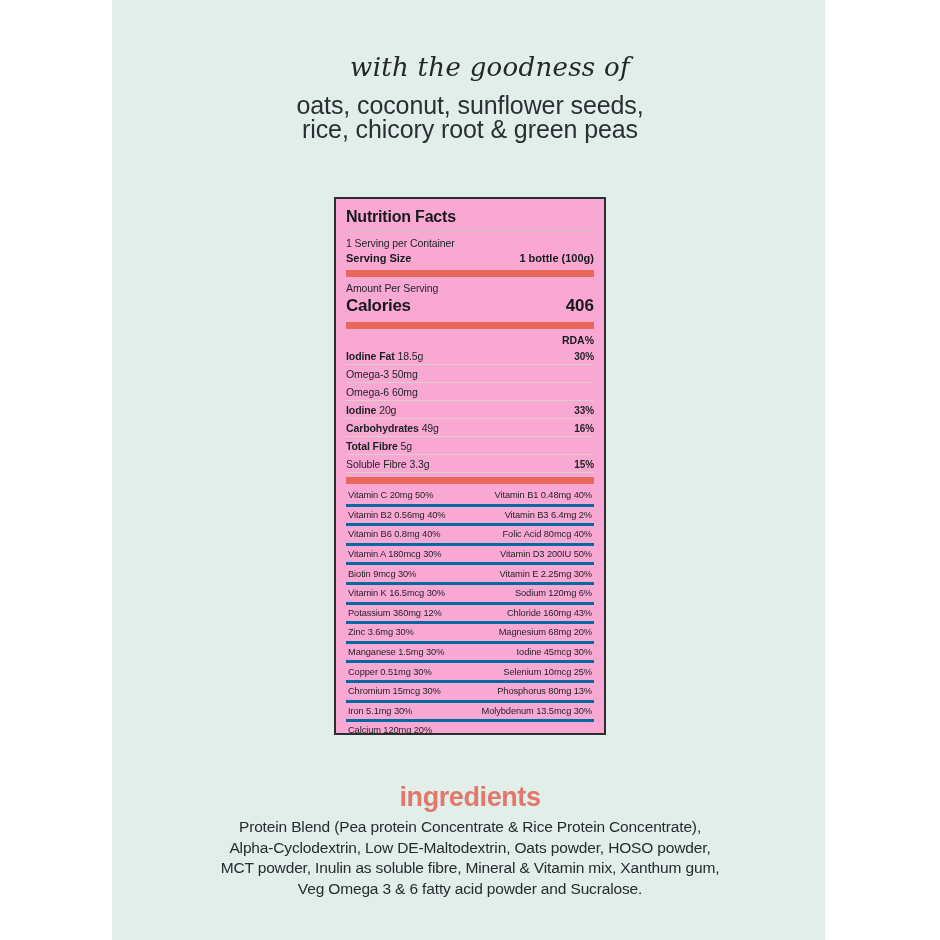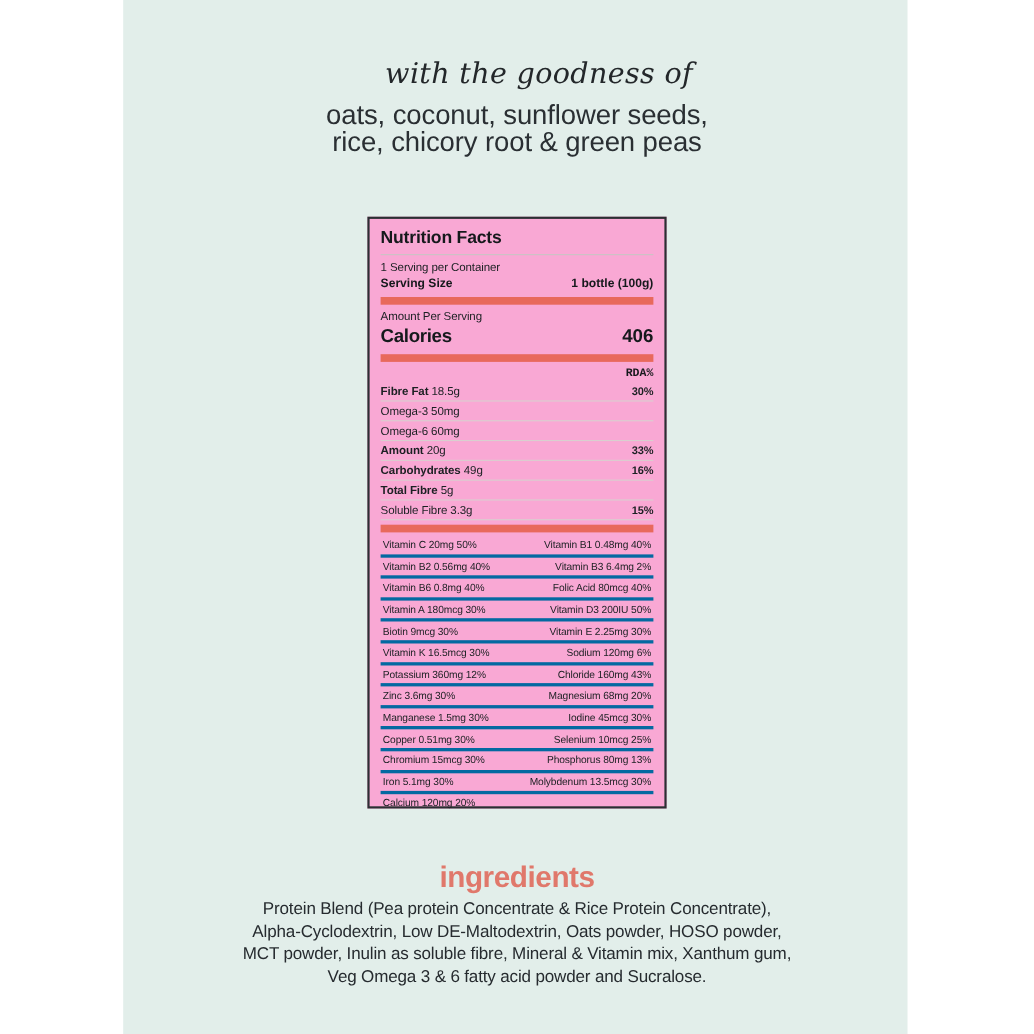--- a/index.html
+++ b/index.html
@@ -136,21 +136,20 @@
     font-weight: bold;
     color: #16191c;
   }
 
   .rda-head {
     text-align: right;
     font-size: 10.5px;
     font-weight: bold;
     color: #16191c;
     padding: 2px 0 1px 0;
-    font-family: Liberation Mono, monospace;
   }
 
   
   #micro-grid { margin-top: 2px; }
 
   .micro-row {
     display: flex;
     font-size: 9.3px;
     color: #1c2023;
     padding: 3.3px 0 3.3px 0;
@@ -218,36 +217,36 @@
       <span class="cal-label">Calories</span>
       <span class="cal-value">406</span>
     </div>
 
     <div class="coral-bar"></div>
 
     <div class="rda-head">RDA%</div>
 
     <div id="macro-rows">
         <div class="nf-row bold-label">
-          <span><span class="lbl">Fibre Fat</span> 18.5g</span>
+          <span><span class="lbl">Iodine Fat</span> 18.5g</span>
           <span class="val">30%</span>
         </div>
         <div class="rule-hair"></div>
         <div class="nf-row">
           <span><span class="lbl">Omega-3</span> 50mg</span>
           <span class="val"></span>
         </div>
         <div class="rule-hair"></div>
         <div class="nf-row">
           <span><span class="lbl">Omega-6</span> 60mg</span>
           <span class="val"></span>
         </div>
         <div class="rule-hair"></div>
         <div class="nf-row bold-label">
-          <span><span class="lbl">Amount</span> 20g</span>
+          <span><span class="lbl">Iodine</span> 20g</span>
           <span class="val">33%</span>
         </div>
         <div class="rule-hair"></div>
         <div class="nf-row bold-label">
           <span><span class="lbl">Carbohydrates</span> 49g</span>
           <span class="val">16%</span>
         </div>
         <div class="rule-hair"></div>
         <div class="nf-row bold-label">
           <span><span class="lbl">Total Fibre</span> 5g</span>

